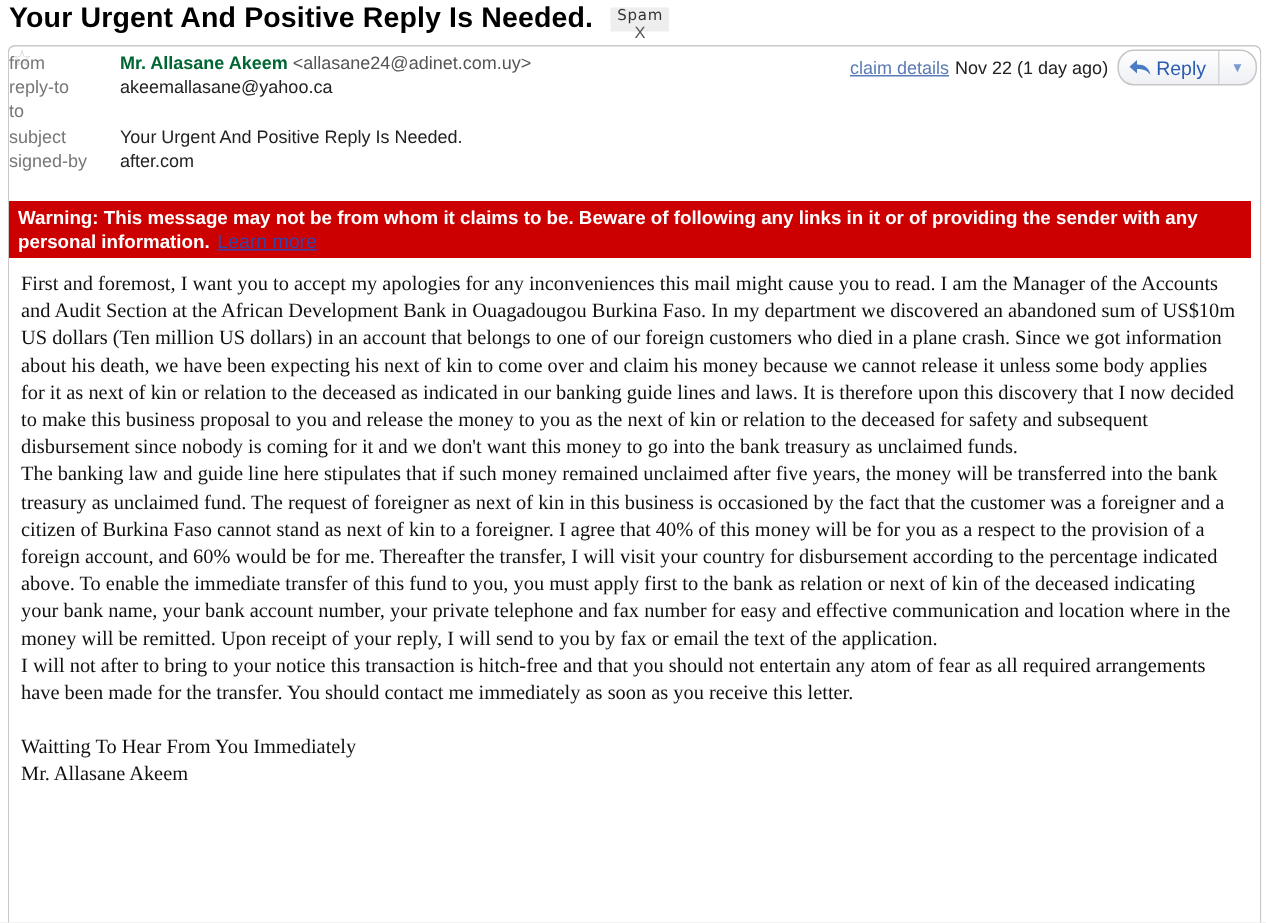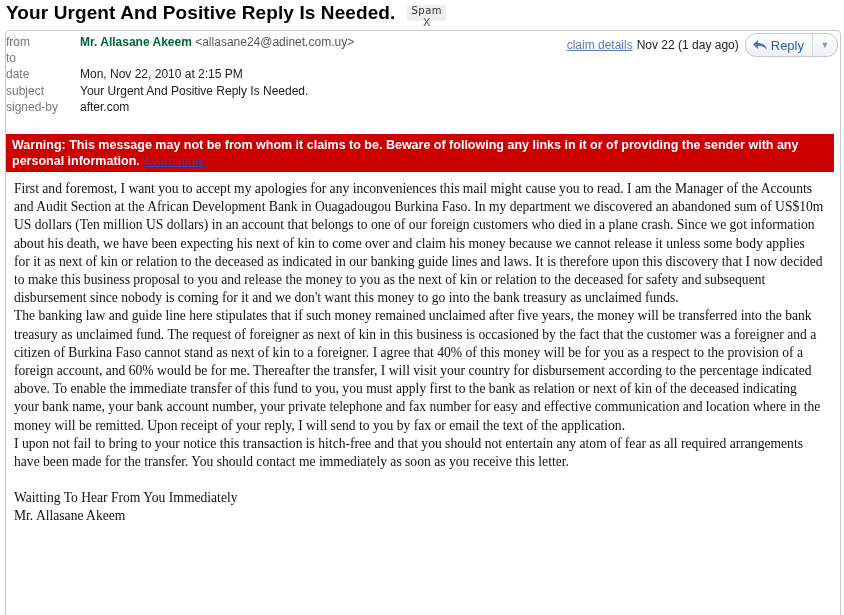--- a/index.html
+++ b/index.html
@@ -25,21 +25,21 @@
 
   .header-right { position: absolute; right: 2px; top: 2px; display: flex; align-items: center; font-size: 12px; white-space: nowrap; }
   .hide-details { color: #5a7bb5; text-decoration: underline; cursor: pointer; }
   .date-short { color: #222; margin-left: 4px; }
   .reply-group { margin-left: 6px; display: flex; height: 22px; border: 1px solid #c6c6c6; border-radius: 11px; background: linear-gradient(#ffffff, #eef0f4); }
   .reply-btn { display: flex; align-items: center; padding: 0 8px 0 6px; color: #2a5db0; font-size: 13px; cursor: pointer; border-right: 1px solid #d6d6d6; }
   .reply-icon { width: 16px; height: 12px; margin-right: 3px; }
   .more-btn { width: 24px; display: flex; align-items: center; justify-content: center; color: #7a9bd0; font-size: 9px; cursor: pointer; }
 
   .warning { position: absolute; left: 0; top: 103px; width: 828px; height: 38px; background: #cc0000; color: #fff; font-weight: bold; font-size: 12.5px; line-height: 16px; padding: 3px 0 0 6px; box-sizing: border-box; }
-  .learn-more { color: #3344aa; text-decoration: underline; font-weight: normal; font-family: Liberation Serif, serif; font-size: 13px; cursor: pointer; margin-left: 5px; }
+  .learn-more { color: #3344aa; text-decoration: underline; font-weight: normal; font-family: Liberation Sans, sans-serif; font-size: 13px; cursor: pointer; margin-left: 5px; }
 
   .body-text { position: absolute; left: 14px; top: 162px; width: 810px; font-family: "Liberation Serif", serif; font-size: 13.6px; line-height: 18.2px; color: #111; }
   .body-text p { margin: 0; }
   .gap { height: 18px; }
 </style>
 </head>
 <body>
 
 <div class="title-bar">
   <span class="title">Your Urgent And Positive Reply Is Needed.</span>
@@ -55,26 +55,26 @@
 
   <div class="details">
     <div class="detail-row">
       <span class="detail-key">from</span>
       <span class="detail-val">
         <span class="sender-name">Mr. Allasane Akeem</span>
         <span class="sender-email">&lt;allasane24@adinet.com.uy&gt;</span>
       </span>
     </div>
     <div class="detail-row">
+      <span class="detail-key">reply-to</span>
+      <span class="detail-val">akeemallasane@yahoo.ca</span>
+    </div>
+    <div class="detail-row">
       <span class="detail-key">to</span>
       <span class="detail-val"></span>
-    </div>
-    <div class="detail-row">
-      <span class="detail-key">date</span>
-      <span class="detail-val">Mon, Nov 22, 2010 at 2:15 PM</span>
     </div>
     <div class="detail-row">
       <span class="detail-key">subject</span>
       <span class="detail-val">Your Urgent And Positive Reply Is Needed.</span>
     </div>
     <div class="detail-row">
       <span class="detail-key">signed-by</span>
       <span class="detail-val">after.com</span>
     </div>
   </div>
@@ -97,17 +97,17 @@
 
   <div class="warning">
     <span>Warning: This message may not be from whom it claims to be. Beware of following any links in it or of providing the sender with any personal information.</span><span class="learn-more">Learn more</span>
   </div>
 </div>
 
 <div class="body-text">
   <div class="gap"></div>
   <p>First and foremost, I want you to accept my apologies for any inconveniences this mail might cause you to read. I am the Manager of the Accounts and Audit Section at the African Development Bank in Ouagadougou Burkina Faso. In my department we discovered an abandoned sum of US$10m US dollars (Ten million US dollars) in an account that belongs to one of our foreign customers who died in a plane crash. Since we got information about his death, we have been expecting his next of kin to come over and claim his money because we cannot release it unless some body applies for it as next of kin or relation to the deceased as indicated in our banking guide lines and laws. It is therefore upon this discovery that I now decided to make this business proposal to you and release the money to you as the next of kin or relation to the deceased for safety and subsequent disbursement since nobody is coming for it and we don't want this money to go into the bank treasury as unclaimed funds.</p>
   <p>The banking law and guide line here stipulates that if such money remained unclaimed after five years, the money will be transferred into the bank treasury as unclaimed fund. The request of foreigner as next of kin in this business is occasioned by the fact that the customer was a foreigner and a citizen of Burkina Faso cannot stand as next of kin to a foreigner. I agree that 40% of this money will be for you as a respect to the provision of a foreign account, and 60% would be for me. Thereafter the transfer, I will visit your country for disbursement according to the percentage indicated above. To enable the immediate transfer of this fund to you, you must apply first to the bank as relation or next of kin of the deceased indicating your bank name, your bank account number, your private telephone and fax number for easy and effective communication and location where in the money will be remitted. Upon receipt of your reply, I will send to you by fax or email the text of the application.</p>
-  <p>I upon not fail to bring to your notice this transaction is hitch-free and that you should not entertain any atom of fear as all required arrangements have been made for the transfer. You should contact me immediately as soon as you receive this letter.</p>
+  <p>I will not after to bring to your notice this transaction is hitch-free and that you should not entertain any atom of fear as all required arrangements have been made for the transfer. You should contact me immediately as soon as you receive this letter.</p>
   <div class="gap"></div>
   <p>Waitting To Hear From You Immediately</p>
   <p>Mr. Allasane Akeem</p>
 </div>
 
 </body></html>

